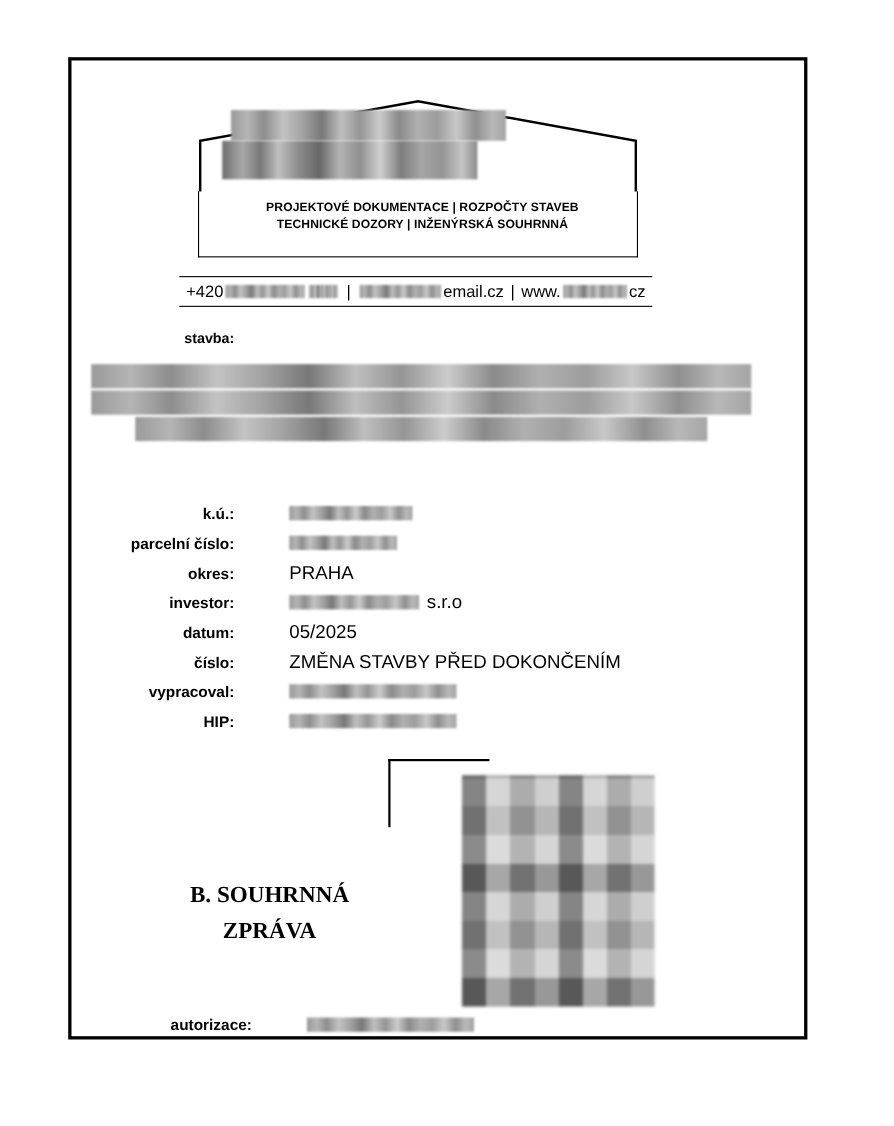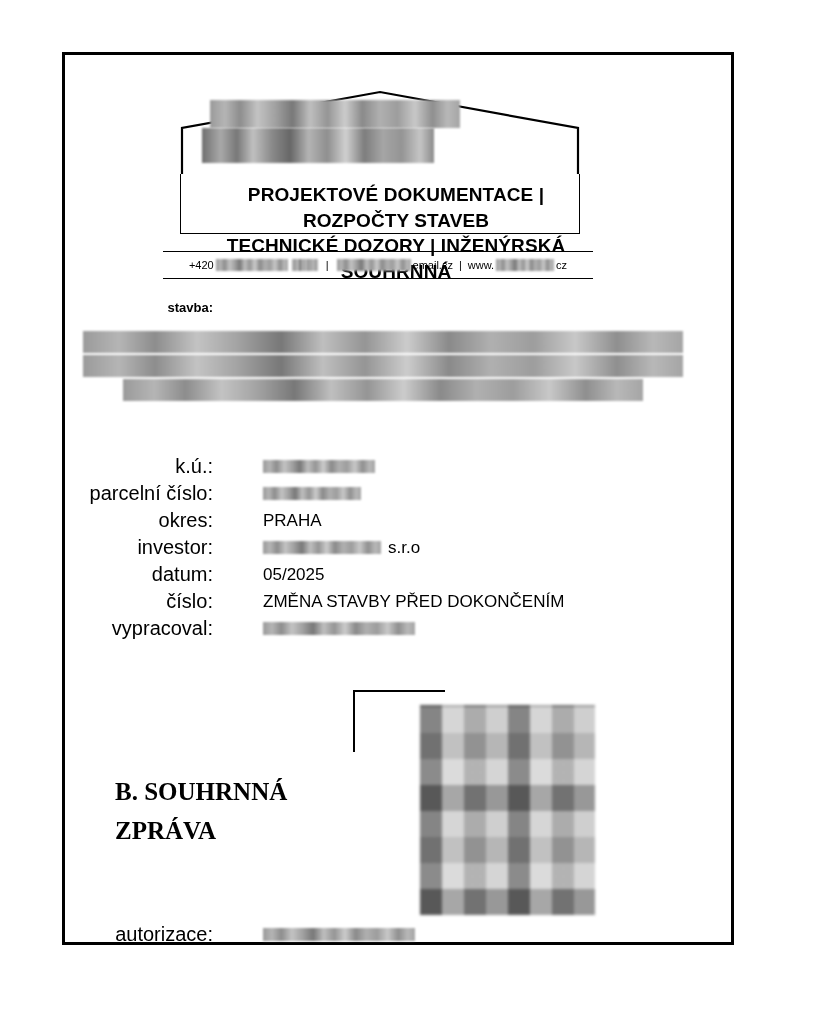--- a/index.html
+++ b/index.html
@@ -83,39 +83,39 @@
     height: 35px;
     background-image:
       linear-gradient(90deg,
         #6f6f6f 0%, #a9a9a9 8%, #787878 15%, #c0c0c0 22%,
         #8b8b8b 30%, #676767 38%, #b4b4b4 46%, #8f8f8f 54%,
         #d0d0d0 62%, #7d7d7d 70%, #a6a6a6 78%, #949494 86%,
         #c5c5c5 94%, #8a8a8a 100%);
   }
   .logo-title {
     position: absolute;
-    left: 16px;
+    left: 4px;
     top: 92px;
     width: 400px;
     text-align: center;
     font-weight: bold;
-    font-size: 19px;
+    font-size: 11px;
     letter-spacing: 0.1px;
     line-height: 1.35;
   }
 
   .contact-line {
     position: absolute;
     left: 98px;
     top: 196px;
     width: 430px;
     height: 26px;
     border-top: 1.2px solid #000;
     border-bottom: 1.2px solid #000;
-    font-size: 11px;
+    font-size: 15px;
     display: flex;
     align-items: center;
     justify-content: center;
     white-space: nowrap;
   }
   .contact-line .redact { height: 12px; margin: 0 2px; }
 
   
   .stavba-label {
     position: absolute;
@@ -148,22 +148,22 @@
     width: 620px;
   }
   .meta-row {
     display: flex;
     align-items: center;
     height: 27px;
   }
   .meta-label {
     width: 148px;
     text-align: right;
-    font-weight: normal;
-    font-size: 20px;
+    font-weight: bold;
+    font-size: 14px;
     padding-right: 0;
   }
   .meta-value {
     margin-left: 50px;
     font-size: 17px;
     display: flex;
     align-items: center;
   }
   .meta-value .redact { height: 13px; }
 
@@ -174,26 +174,26 @@
     top: 635px;
     width: 92px;
     height: 62px;
     border-left: 2px solid #000;
     border-top: 2px solid #000;
     box-sizing: border-box;
   }
   .big-title {
     position: absolute;
     left: 50px;
-    top: 718px;
+    top: 742px;
     width: 260px;
-    text-align: left;
+    text-align: center;
     font-family: "Liberation Serif", serif;
     font-weight: bold;
-    font-size: 25px;
+    font-size: 21px;
     line-height: 1.55;
   }
   .stamp {
     position: absolute;
     left: 355px;
     top: 650px;
     width: 175px;
     height: 210px;
     filter: blur(1.6px);
     background-color: #b9b9b9;
@@ -209,20 +209,21 @@
         rgba(0,0,0,0.10) 52px, rgba(0,0,0,0.10) 78px,
         rgba(255,255,255,0.16) 78px, rgba(255,255,255,0.16) 104px);
   }
 
   .auth-row {
     position: absolute;
     left: 0;
     top: 868px;
     width: 620px;
     display: flex;
+    padding-left: 16px;
   }
   .auth-row .meta-label { width: 148px; }
 </style>
 </head>
 <body>
 
 <div class="page">
 
   <div class="logo-block">
     <div class="house">
@@ -298,20 +299,26 @@
       <div class="meta-value">ZMĚNA STAVBY PŘED DOKONČENÍM</div>
     </div>
 
     <div class="meta-row">
       <div class="meta-label">vypracoval:</div>
       <div class="meta-value">
         <span class="redact" style="width:152px"></span>
       </div>
     </div>
 
+    <div class="meta-row">
+      <div class="meta-label">HIP:</div>
+      <div class="meta-value">
+        <span class="redact" style="width:152px"></span>
+      </div>
+    </div>
 
   </div>
 
   <div class="bracket"></div>
   <div class="big-title">
     <div>B. SOUHRNNÁ</div>
     <div>ZPRÁVA</div>
   </div>
   <div class="stamp"></div>
 

